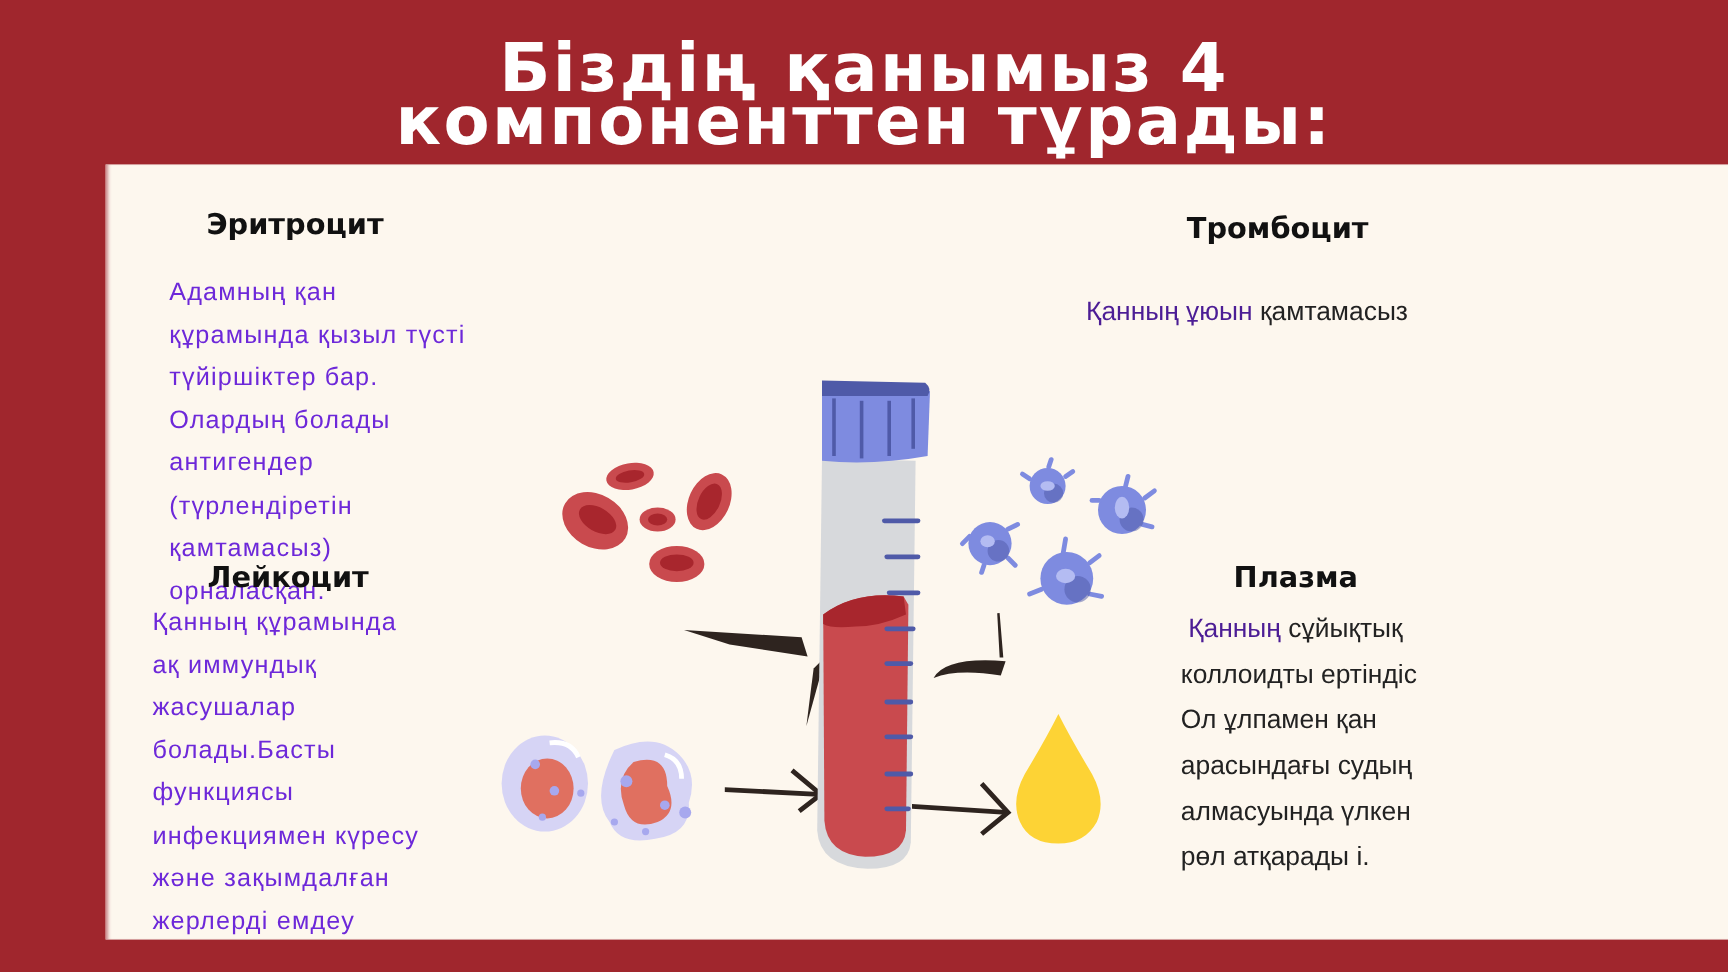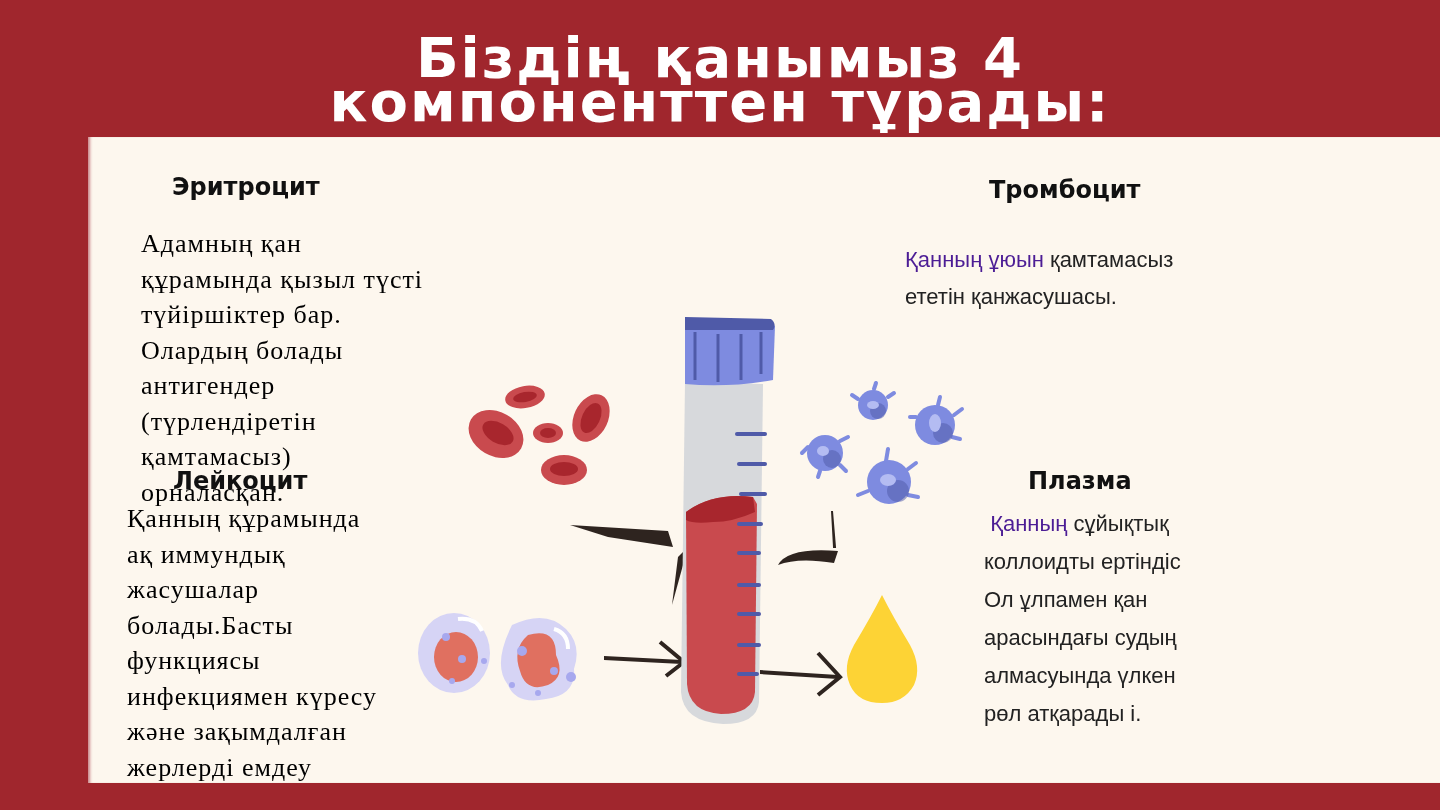--- a/index.html
+++ b/index.html
@@ -1,21 +1,21 @@
 <!DOCTYPE html>
 <html><head>
   <meta charset="utf-8">
   <style>
     html, body { margin:0; padding:0; }
     body { width:1440px; height:810px; background:#a0262d; position:relative; overflow:hidden; font-family:"DejaVu Sans", sans-serif; }
     .title { position:absolute; left:0; top:36px; width:1440px; text-align:center; color:#fff; font-family:"DejaVu Sans", sans-serif; font-weight:bold; font-size:56px; line-height:44px; letter-spacing:2px; z-index:1; }
     .panel { position:absolute; left:88px; top:137px; width:1419px; height:646px; background:#fdf7ee; box-shadow: inset 4px 0 3px -2px #c9868a, inset -3px 0 3px -2px #c9868a; }
     .abs { position:absolute; }
     .heading { font-family:"DejaVu Sans", sans-serif; font-weight:bold; font-size:24px; color:#111; }
-    .body-dv { font-family:Liberation Serif, serif; font-size:26px; line-height:35.5px; color:#000000; letter-spacing:1px; }
+    .body-dv { font-family:Liberation Sans, sans-serif; font-size:21px; line-height:35.5px; color:#6d28d9; letter-spacing:1px; }
     .body-lib { font-family:"Liberation Sans", sans-serif; font-size:22px; line-height:38px; color:#222; }
     .hl { color:#4c1d95; }
     svg { position:absolute; overflow:visible; }
   </style>
 </head>
 <body>
 
 <div class="title">
   <div>Біздің қанымыз 4</div>
   <div>компоненттен тұрады:</div>
@@ -43,21 +43,20 @@
     <div>болады.Басты</div>
     <div>функциясы</div>
     <div>инфекциямен күресу</div>
     <div>және зақымдалған</div>
     <div>жерлерді емдеу</div>
   </div>
 
   <div class="abs heading" style="left:901px; top:39px;">Тромбоцит</div>
   <div class="abs body-lib" style="left:817px; top:104px; line-height:37px;">
     <div><span class="hl">Қанның ұюын</span><span> қамтамасыз</span></div>
-    <div>ететін қанжасушасы.</div>
   </div>
 
   <div class="abs heading" style="left:940px; top:330px;">Плазма</div>
   <div class="abs body-lib" style="left:896px; top:368px;">
     <div>&nbsp;<span class="hl">Қанның</span><span> сұйықтық</span></div>
     <div>коллоидты ертіндіс</div>
     <div>Ол ұлпамен қан</div>
     <div>арасындағы судың</div>
     <div>алмасуында үлкен</div>
     <div>рөл атқарады і.</div>

